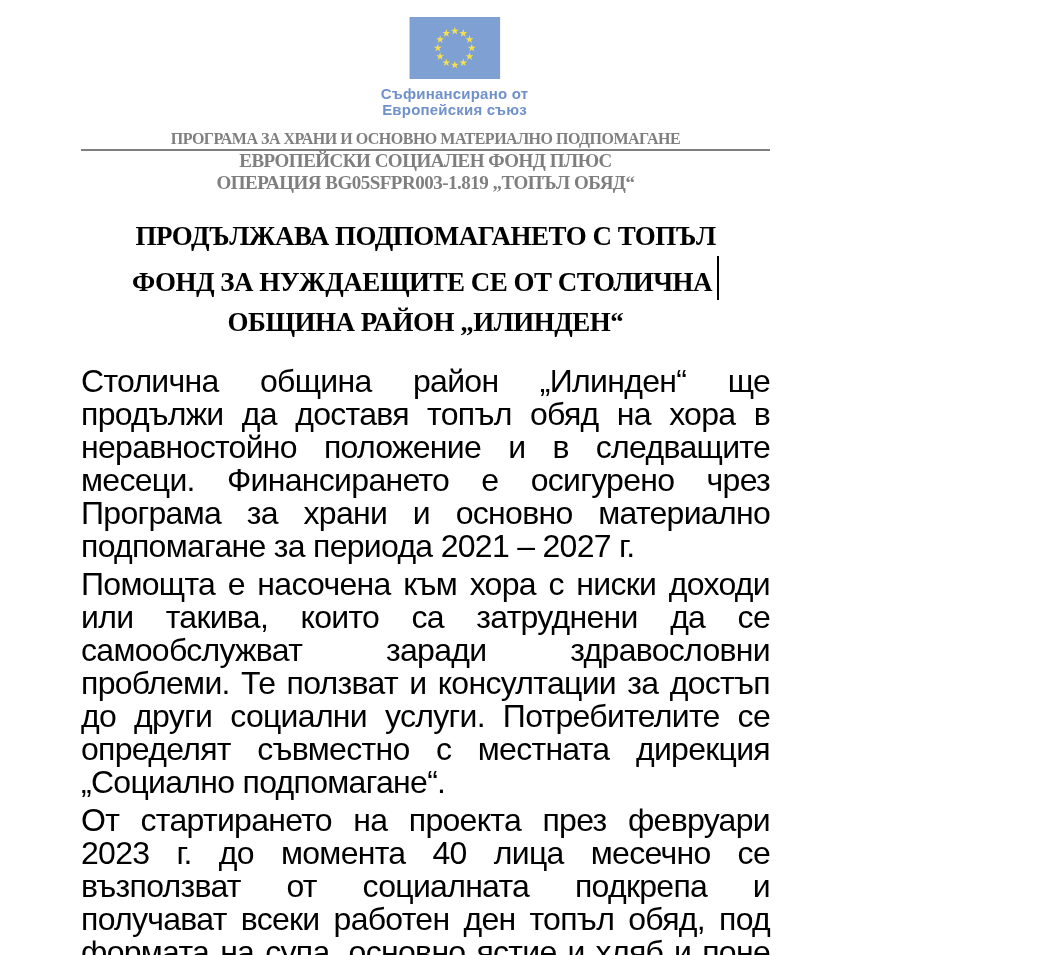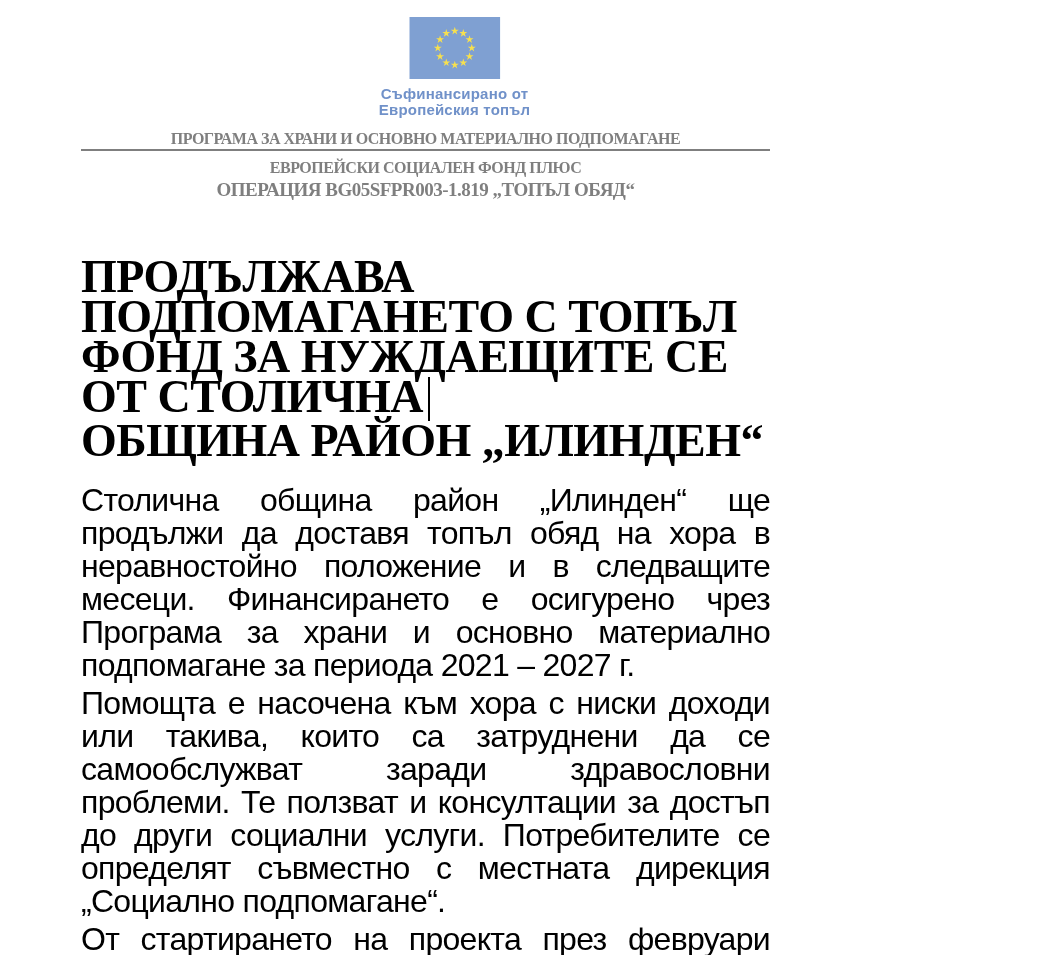--- a/index.html
+++ b/index.html
@@ -52,37 +52,37 @@
     font-size: 16px;
     line-height: 19px;
     letter-spacing: -0.5px;
   }
   .header-rule {
     border: none;
     border-top: 2px solid var(--header-gray);
     margin-top: 1px;
   }
   .h-line2 {
-    margin-top: 7px;
-    font-size: 16px;
+    font-size: 19px;
     line-height: 20px;
     letter-spacing: -0.5px;
   }
   .h-line3 {
     margin-top: 2px;
     font-size: 19px;
     line-height: 20px;
     letter-spacing: -0.5px;
   }
   
   .article-title {
-    margin-top: 57px;
+    margin-top: 23px;
+    text-align: center;
     font-family: "Liberation Serif", "DejaVu Serif", serif;
     font-weight: bold;
-    font-size: 46px;
+    font-size: 27px;
     line-height: 40px;
     letter-spacing: -0.5px;
     color: var(--text-black);
   }
   .text-cursor {
     display: inline-block;
     width: 2px;
     height: 44px;
     background: var(--text-black);
     vertical-align: -9px;
@@ -121,21 +121,21 @@
       <use href="#star" x="54" y="45.72"></use>
       <use href="#star" x="45.5" y="48"></use>
       <use href="#star" x="37" y="45.72"></use>
       <use href="#star" x="30.78" y="39.5"></use>
       <use href="#star" x="28.5" y="31"></use>
       <use href="#star" x="30.78" y="22.5"></use>
       <use href="#star" x="37" y="16.28"></use>
     </svg>
     <div class="logo-caption">
       <div>Съфинансирано от</div>
-      <div>Европейския топъл</div>
+      <div>Европейския съюз</div>
     </div>
   </div>
 
   <div class="doc-header">
     <div class="h-line1">ПРОГРАМА ЗА ХРАНИ И ОСНОВНО МАТЕРИАЛНО ПОДПОМАГАНЕ</div>
     <hr class="header-rule">
     <div class="h-line2">ЕВРОПЕЙСКИ СОЦИАЛЕН ФОНД ПЛЮС</div>
     <div class="h-line3">ОПЕРАЦИЯ BG05SFPR003-1.819 „ТОПЪЛ ОБЯД“</div>
   </div>
 

